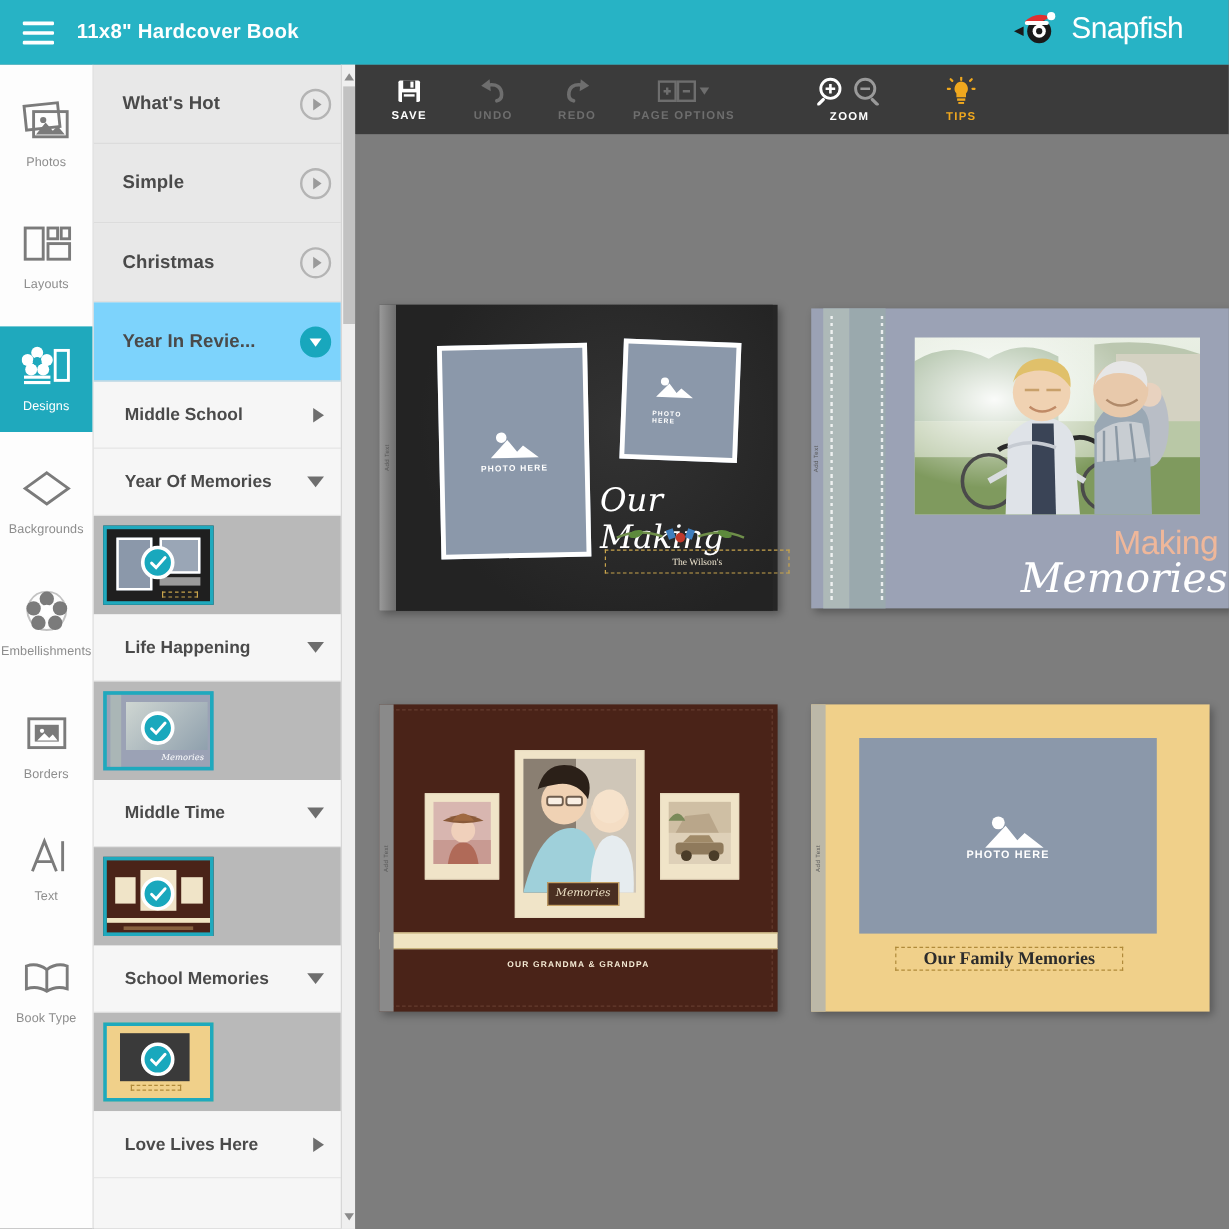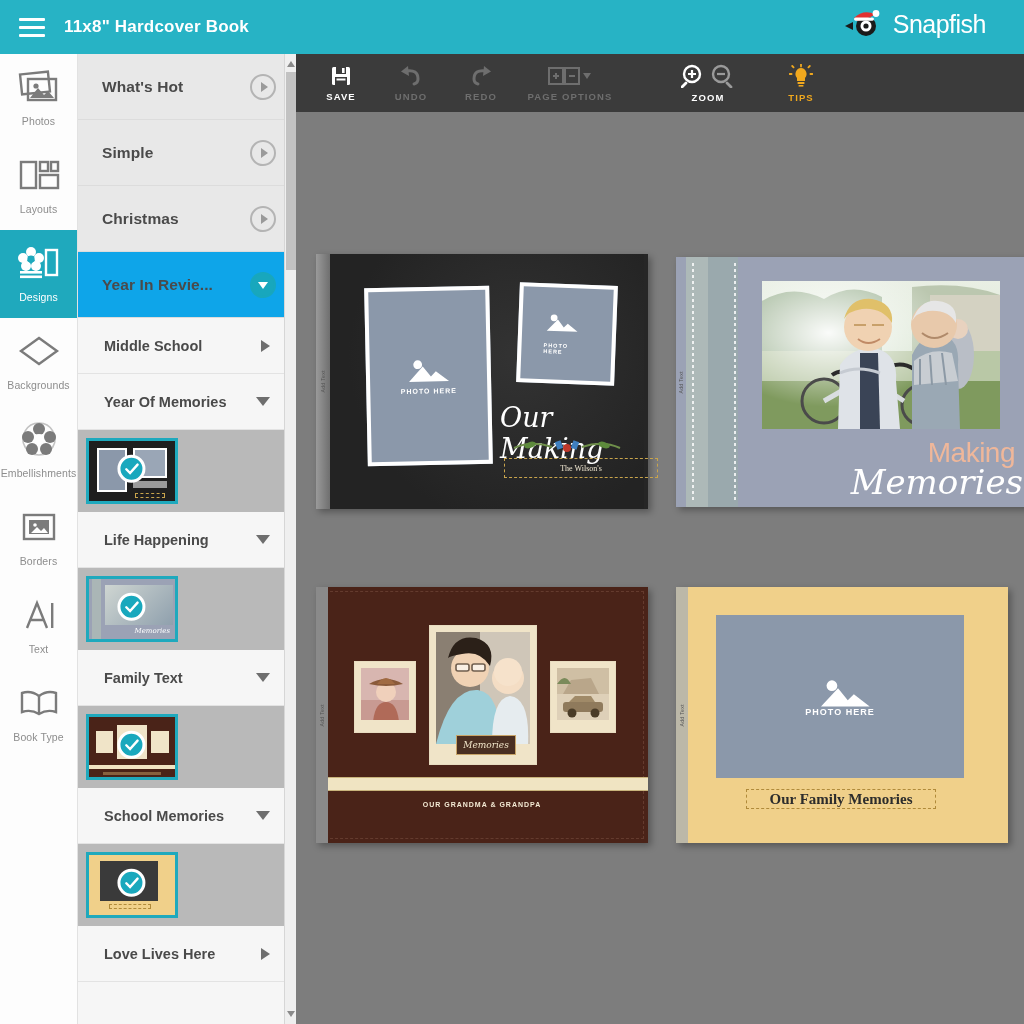--- a/index.html
+++ b/index.html
@@ -21,21 +21,21 @@
   #logo { position: absolute; right: 38px; top: 9px; display: flex; align-items: center; gap: 6px; }
   #logo-text { color: #fff; font-size: 25px; letter-spacing: -.5px; font-family: "Liberation Sans", sans-serif; }
 
   
   #rail {
     position: absolute; top: 54px; left: 0; width: 78px; height: 970px;
     background: #fdfdfd; border-right: 1px solid #e2e2e2;
   }
   .rail-item {
     height: 88px; display: flex; flex-direction: column; align-items: center;
-    justify-content: center; gap: 7px; cursor: pointer; position: relative;
+    justify-content: center; gap: 7px; cursor: pointer; position: relative; margin-top: 14px;
   }
   .rail-item .rl { font-size: 10.5px; color: #8d8d8d; letter-spacing: .1px; }
   .rail-item.active { background: #1fa9bd; }
   .rail-item.active .rl { color: #ffffff; }
   .rail-ico { width: 42px; height: 38px; position: relative; }
   .stroke { stroke: #7b7b7b; fill: none; stroke-width: 2.4; }
   .rail-item.active .stroke { stroke: #ffffff; }
   .fillg { fill: #7b7b7b; }
   .rail-item.active .fillg { fill: #ffffff; }
 
@@ -53,21 +53,21 @@
   .circle-arrow {
     width: 26px; height: 26px; border-radius: 50%; border: 2px solid #b4b4b4;
     display: flex; align-items: center; justify-content: center;
   }
   .circle-arrow .tri { width: 0; height: 0; border-left: 7px solid #9a9a9a;
     border-top: 5px solid transparent; border-bottom: 5px solid transparent; margin-left: 2px; }
   .circle-arrow.open { background: #18a7bd; border-color: #18a7bd; }
   .circle-arrow.open .tri { border: none; width: 0; height: 0;
     border-top: 7px solid #ffffff; border-left: 5px solid transparent;
     border-right: 5px solid transparent; margin: 2px 0 0 0; }
-  .cat-row.expanded { background: #0ea5e9; }
+  .cat-row.expanded { background: #7dd3fc; }
   .cat-row.expanded::before {
     content:""; position: absolute; left: -4px; top: 0; bottom: 0; width: 4px; background: #1fa9bd;
   }
 
   .sub-row {
     height: 56px; display: flex; align-items: center; justify-content: space-between;
     padding: 0 26px 0 26px; background: #f6f6f6; border-bottom: 1px solid #e3e3e3; cursor: pointer;
   }
   .sub-row .stxt { font-size: 14.5px; color: #4a4a4a; font-weight: bold; }
   .tri-right { width: 0; height: 0; border-left: 9px solid #6e6e6e;
@@ -350,21 +350,21 @@
       <div style="position:absolute;right:5px;bottom:4px;font-size:7px;color:#fff;font-style:italic;font-family:'DejaVu Serif',serif;">Memories</div>
       <span class="check">
         <svg viewBox="0 0 16 16">
             <path d="M2 8 L6 12 L14 3" stroke="#ffffff" stroke-width="2.6" fill="none" stroke-linecap="round"></path>
           </svg>
       </span>
     </div>
   </div>
 
   <div class="sub-row">
-    <span class="stxt">Family Text</span>
+    <span class="stxt">Middle Time</span>
     <span class="tri-down"></span>
   </div>
   <div class="thumb-strip">
     <div class="thumb" style="background:#4a2318;">
       <div style="position:absolute;left:7px;top:14px;width:17px;height:22px;background:#f0e4c8;"></div>
       <div style="position:absolute;left:28px;top:8px;width:30px;height:34px;background:#f0e4c8;"></div>
       <div style="position:absolute;left:62px;top:14px;width:18px;height:22px;background:#f0e4c8;"></div>
       <div style="position:absolute;left:0;right:0;top:48px;height:4px;background:#f0e4c2;"></div>
       <div style="position:absolute;left:14px;top:55px;width:58px;height:3px;background:#b08a5a;opacity:.6;"></div>
       <span class="check">

